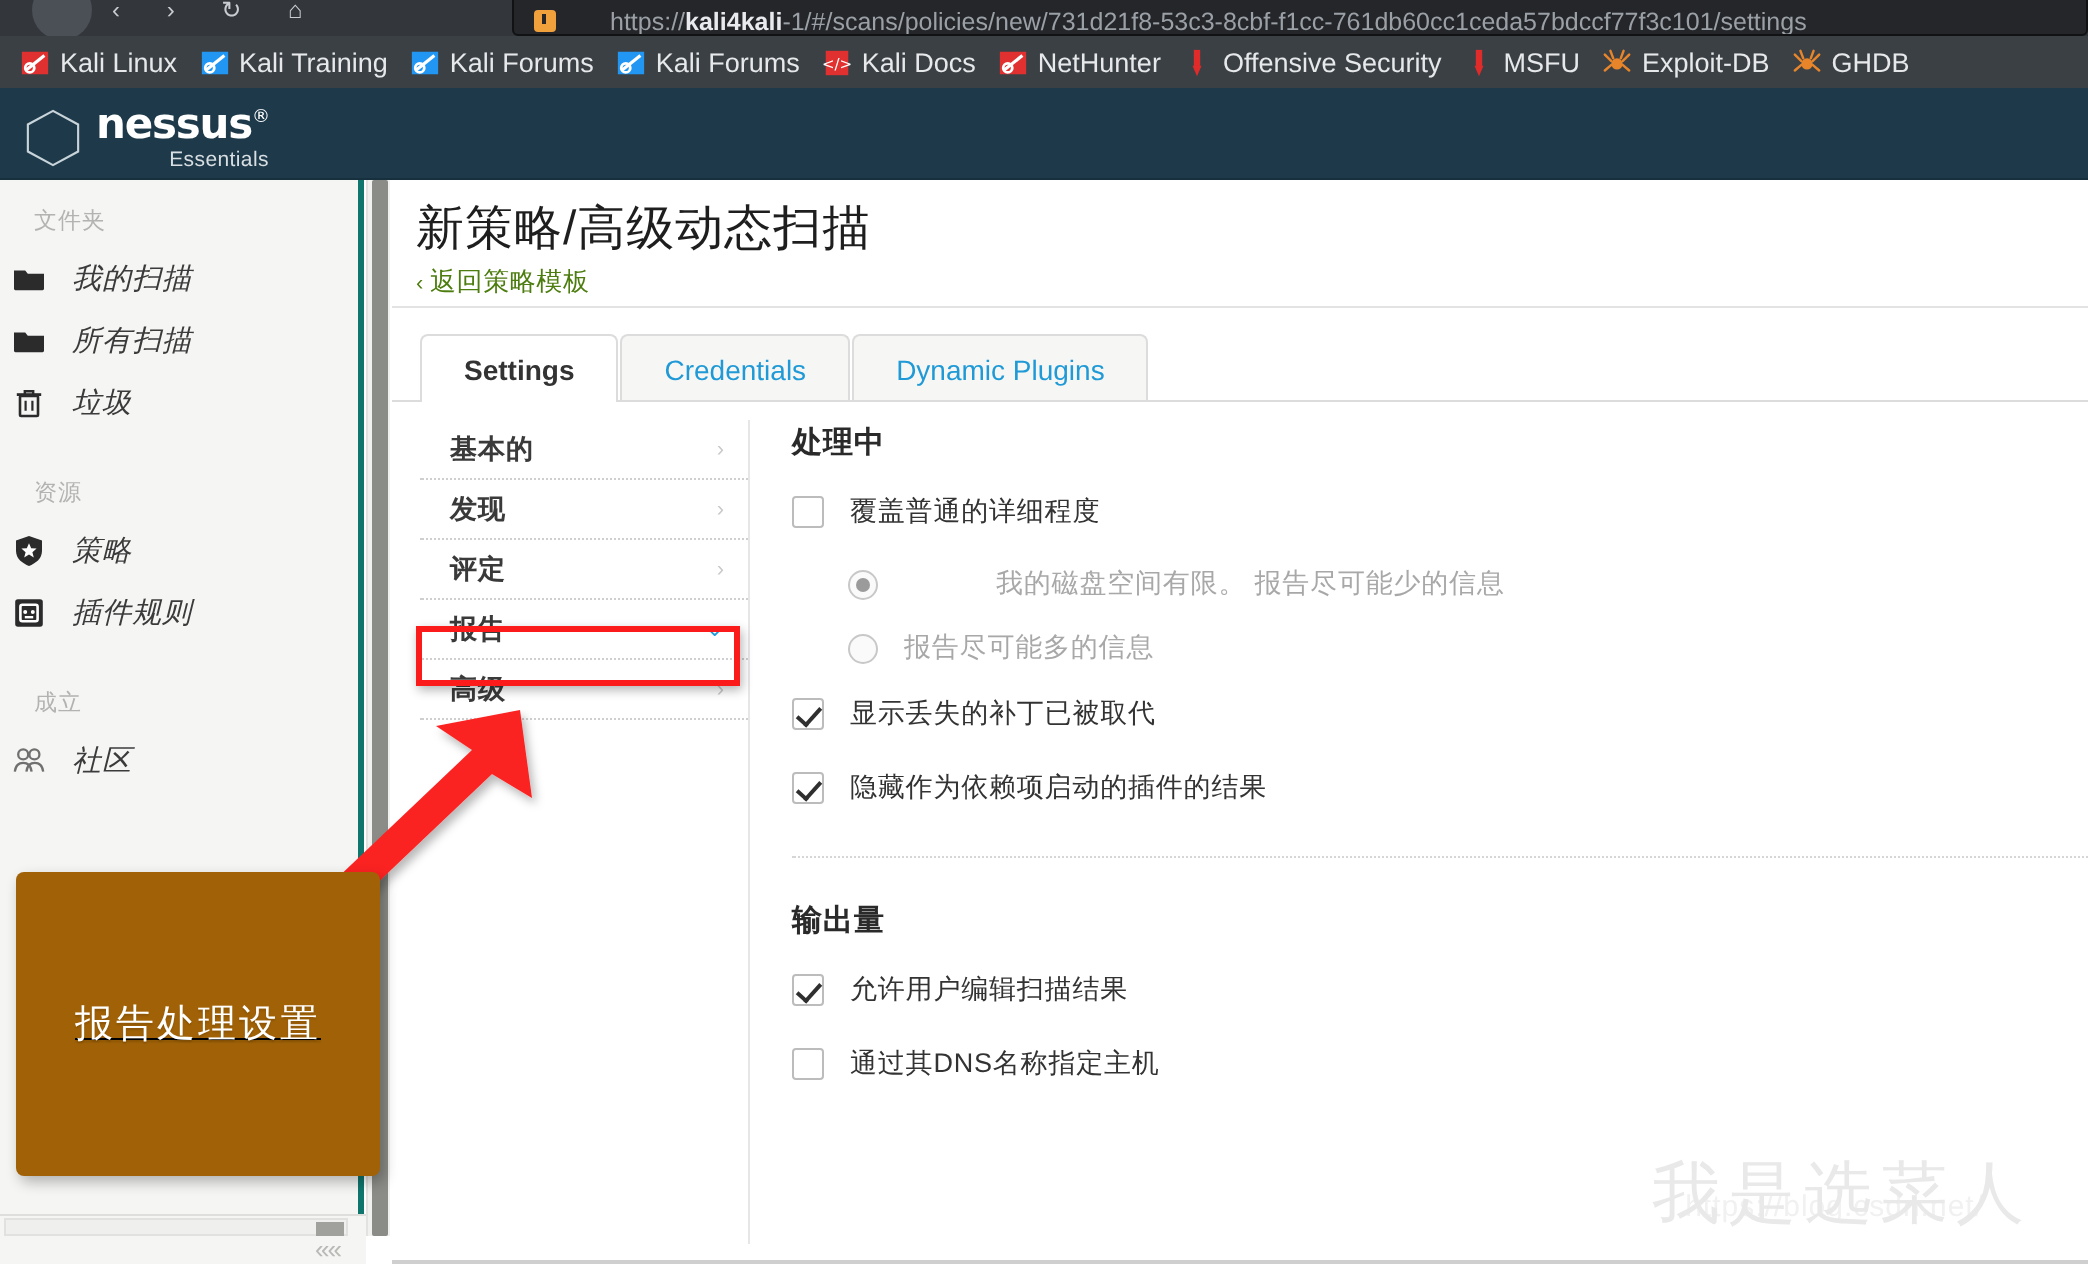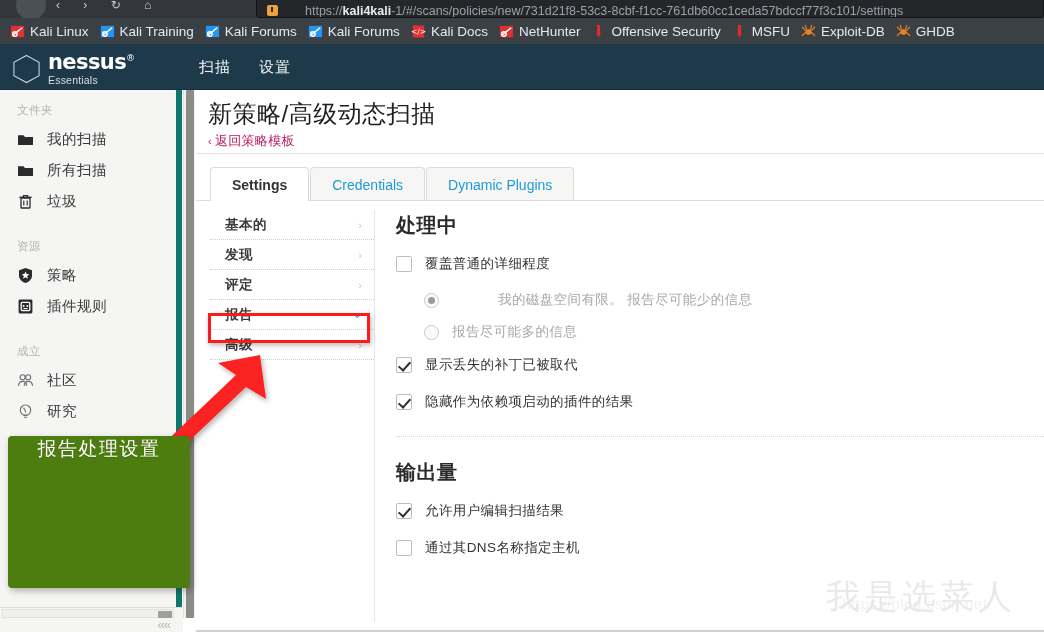--- a/index.html
+++ b/index.html
@@ -63,45 +63,45 @@
   .ico { width: 15px; height: 15px; flex: 0 0 15px; position: relative; display:block;}
 
   
   .nessus-header {
     position: absolute; left: 0; top: 44px; width: 1044px; height: 46px;
     background: #1e3a4a;
     border-bottom: 1px solid #16303e;
   }
   .logo-wrap { position: absolute; left: 12px; top: 8px; display: flex; align-items: center; }
   .hexlogo { width: 29px; height: 30px; }
-  .logo-text { margin-left: 7px; line-height: 1; }
+  .logo-text { margin-left: 7px; line-height: 1; text-align: right; }
   .logo-main {
     font-size: 21px; font-weight: bold; color: #ffffff;
     letter-spacing: -0.6px; font-family: "DejaVu Sans", sans-serif;
   }
   .logo-main sup { font-size: 9px; vertical-align: super; font-weight: normal; }
   .logo-sub { font-size: 10.5px; color: #d8dee2; margin-top: 2px; letter-spacing: .2px; }
   .nav-menu { position: absolute; left: 185px; top: 0; height: 46px; display: flex; align-items: center; }
   .nav-item {
     font-size: 15px; color: #f1f4f6; padding: 0 14px; letter-spacing: 1px;
   }
 
   
   .sidebar {
     position: absolute; left: 0; top: 90px; width: 182px; height: 542px;
     background: #f5f5f4;
-    border-right: 6px solid #0f766e;
+    border-right: 3px solid #0f766e;
     overflow: hidden;
   }
   .sb-group-title {
     font-size: 11.5px; color: #b3b3b1; padding: 0 0 0 17px;
     letter-spacing: .5px;
   }
   .sb-item {
-    display: flex; align-items: center; height: 31px; padding-left: 17px;
+    display: flex; align-items: center; height: 31px; padding-left: 6px; font-style: italic;
   }
   .sb-ico { width: 22px; flex: 0 0 22px; display: flex; align-items: center; justify-content: flex-start; }
   .sb-label { font-size: 14.5px; color: #3b3b3b; margin-left: 8px; letter-spacing: .5px; }
 
   .sb-scrollbar {
     position: absolute; left: 183px; top: 90px; width: 12px; height: 528px;
     background: #f1f1f0; border-left: 1px solid #e2e2e1;
   }
   .sb-thumb {
     position: absolute; left: 2px; top: 0px; width: 8px; height: 528px;
@@ -128,21 +128,21 @@
   .main {
     position: absolute; left: 196px; top: 90px; width: 848px; height: 542px;
     background: #ffffff; overflow: hidden;
   }
   .page-title {
     position: absolute; left: 12px; top: 8px;
     font-size: 24px; color: #1e1e1e; font-weight: normal; letter-spacing: .5px;
   }
   .back-link {
     position: absolute; left: 12px; top: 42px;
-    font-size: 13px; color: #be185d; letter-spacing: .3px;
+    font-size: 13px; color: #4d7c0f; letter-spacing: .3px;
   }
   .back-link .chev { font-size: 11px; margin-right: 3px; }
   .title-rule {
     position: absolute; left: 0; top: 63px; width: 848px; height: 1px;
     background: #e3e3e3;
   }
 
   
   .tabs {
     position: absolute; left: 14px; top: 77px; height: 34px; display: flex;
@@ -181,21 +181,21 @@
   .snav-arrow { font-size: 11px; color: #c9c9c9; }
   .snav-item.open .snav-arrow { color: #1f9ad6; }
   .snav-divider {
     position: absolute; left: 178px; top: 120px; width: 1px; height: 412px;
     background: #e6e6e6;
   }
 
   
   .panel { position: absolute; left: 200px; top: 122px; width: 648px; }
   .panel-section-title {
-    font-size: 20px; color: #2a2a2a; font-weight: bold; letter-spacing: .5px;
+    font-size: 15px; color: #2a2a2a; font-weight: bold; letter-spacing: .5px;
   }
   .opt-row { display: flex; align-items: flex-start; }
   .checkbox {
     width: 16px; height: 16px; flex: 0 0 16px;
     border: 1px solid #bcbcbc; background: #ffffff; border-radius: 2px;
     position: relative; margin-top: 1px;
   }
   .checkbox.checked::after {
     content: ""; position: absolute; left: 4px; top: 1px;
     width: 5px; height: 10px; border: solid #2f2f2f;
@@ -216,24 +216,25 @@
   }
 
   
   .red-box {
     position: absolute; left: 208px; top: 313px; width: 162px; height: 30px;
     border: 3px solid #fb1b1b; box-shadow: 1px 2px 5px rgba(0,0,0,.30);
     pointer-events: none; z-index: 40;
   }
   .annot-box {
     position: absolute; left: 8px; top: 436px; width: 182px; height: 152px;
-    background: #4d7c0f; border-radius: 4px;
+    background: #a16207; border-radius: 4px;
     box-shadow: 2px 3px 7px rgba(0,0,0,.28);
-    display: flex; align-items: flex-start; justify-content: center;
+    display: flex; align-items: center; justify-content: center;
     z-index: 42;
+    text-decoration: underline;
   }
   .annot-text {
     font-size: 19px; color: #ffffff; letter-spacing: 1.5px;
     text-shadow: 0 1px 1px rgba(0,0,0,.15);
   }
   .arrow-svg {
     position: absolute; left: 150px; top: 355px; width: 130px; height: 110px;
     z-index: 41; pointer-events: none;
   }
 
@@ -367,24 +368,20 @@
   <div class="nessus-header">
     <div class="logo-wrap">
       <svg class="hexlogo" viewBox="0 0 30 31">
         <polygon points="15,1.5 28,8.5 28,22.5 15,29.5 2,22.5 2,8.5" fill="none" stroke="#c9d4da" stroke-width="1.1"></polygon>
       </svg>
       <div class="logo-text">
         <div class="logo-main"><span>nessus</span><sup>®</sup></div>
         <div class="logo-sub">Essentials</div>
       </div>
     </div>
-    <div class="nav-menu">
-        <div class="nav-item">扫描</div>
-        <div class="nav-item">设置</div>
-      </div>
   </div>
 
   <div class="sidebar">
       <div class="sb-group-title" style="margin-top: 13px; margin-bottom: 6px;">文件夹</div>
       <div class="sb-item">
         <span class="sb-ico">
           <svg width="17" height="17" viewBox="0 0 17 17">
             <path d="M1 4.3 h5.6 l1.3 1.6 H16 V13.4 a.7.7 0 0 1-.7.7 H1.7 a.7.7 0 0 1-.7-.7 Z" fill="#2b2b2b"></path>
           </svg>
         </span>
@@ -438,32 +435,20 @@
             <g fill="none" stroke="#707070" stroke-width="1.15">
               <circle cx="5.6" cy="5.2" r="2.5"></circle>
               <circle cx="11.2" cy="5.2" r="2.5"></circle>
               <path d="M1.4 13.8 c.4-3 2.1-4.4 4.2-4.4 s3.8 1.4 4.2 4.4"></path>
               <path d="M7.2 13.8 c.4-3 2.1-4.4 4.2-4.4 s3.8 1.4 4.2 4.4"></path>
             </g>
           </svg>
         </span>
         <span class="sb-label">社区</span>
       </div>
-      <div class="sb-item">
-        <span class="sb-ico">
-          <svg width="17" height="17" viewBox="0 0 17 17">
-            <g fill="none" stroke="#707070" stroke-width="1.15">
-              <circle cx="8.5" cy="7.2" r="5.2"></circle>
-              <path d="M6.6 12.4 h3.8 M7 14.2 h3"></path>
-              <path d="M6.5 4.6 C7.6 6.2 8.5 7.6 8.5 9.4"></path>
-            </g>
-          </svg>
-        </span>
-        <span class="sb-label">研究</span>
-      </div>
     </div>
   <div class="sb-scrollbar">
     <div class="sb-thumb"></div>
   </div>
   <div class="sb-bottom">
     <div class="hscroll-track">
       <div class="hscroll-thumb"></div>
     </div>
     <div class="collapse-ctl">««</div>
   </div>

